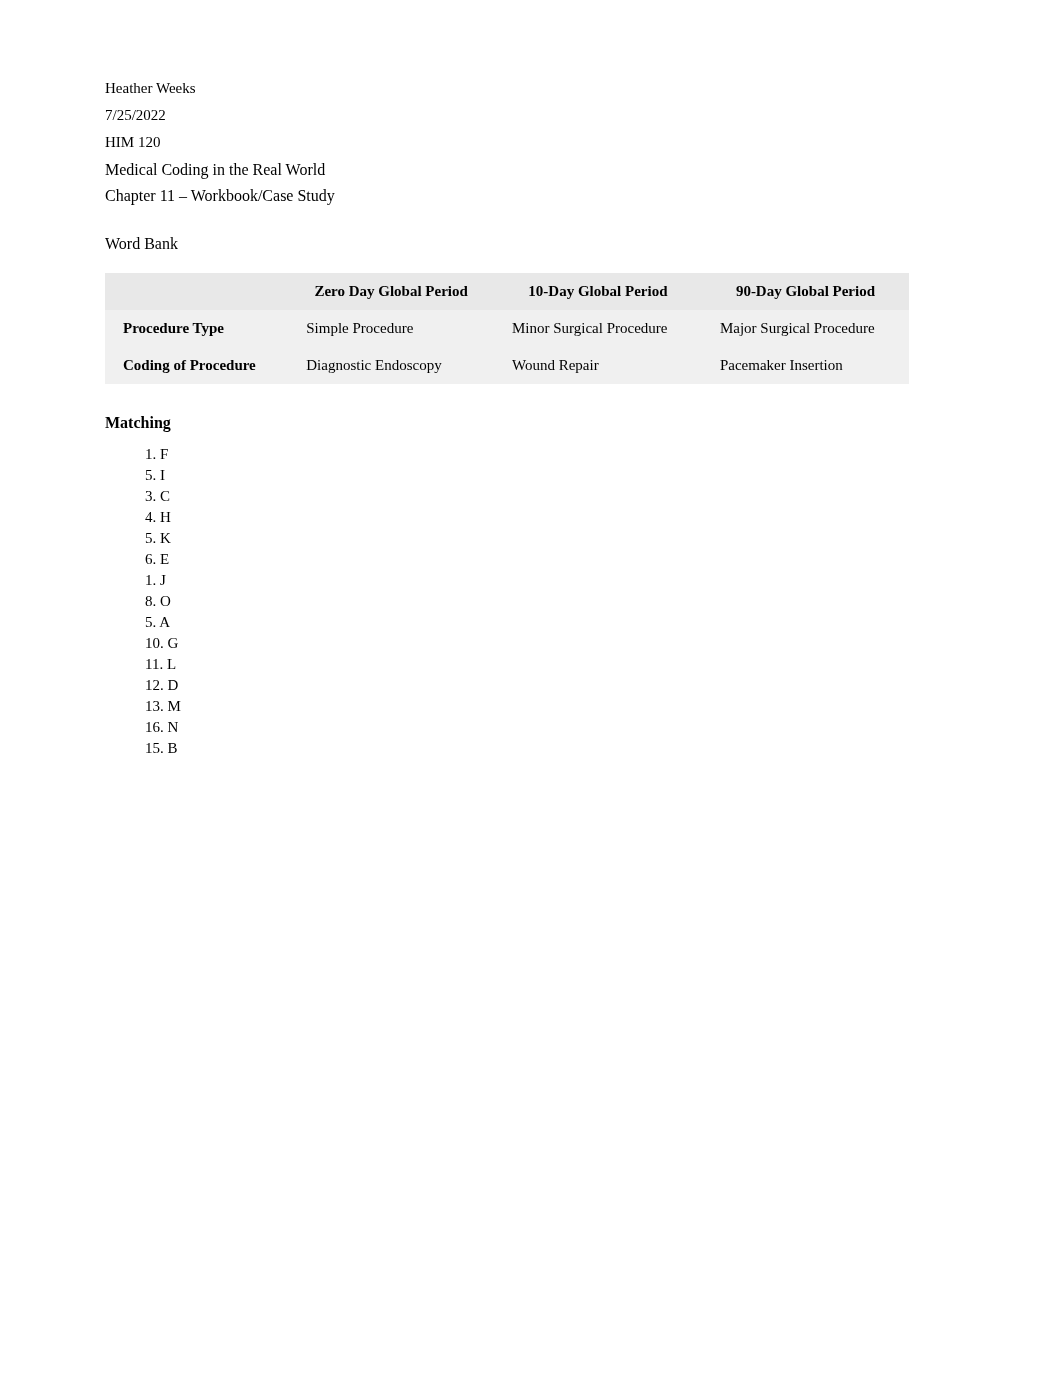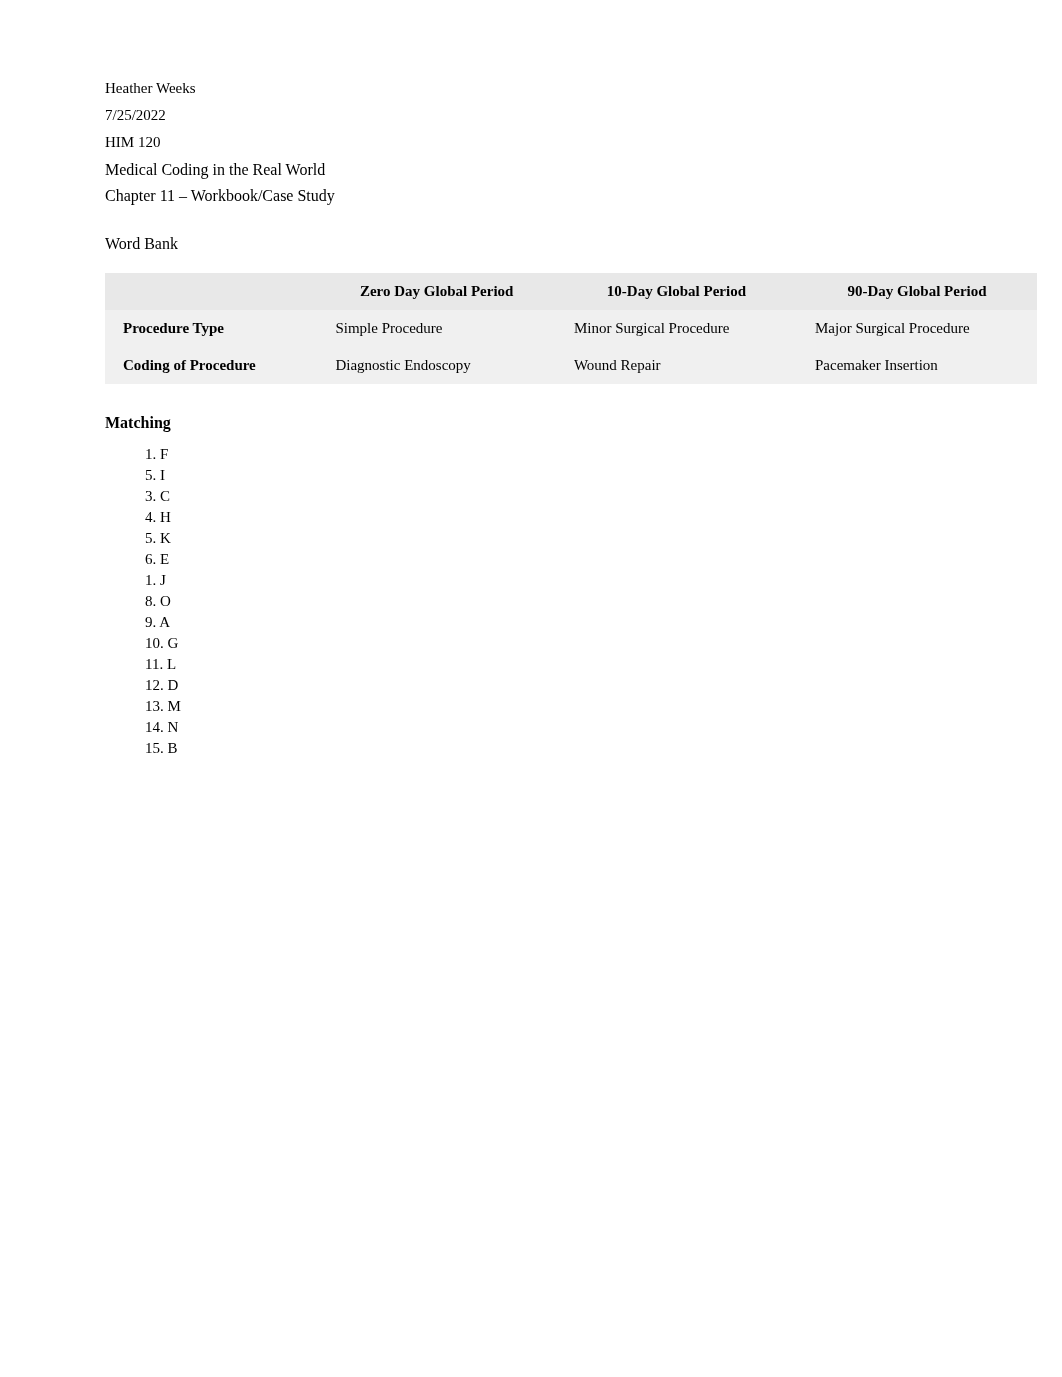--- a/index.html
+++ b/index.html
@@ -28,21 +28,21 @@
     .section-gap {
       margin-top: 30px;
     }
     .word-bank-label {
       font-weight: normal;
       font-size: 16px;
       margin-bottom: 20px;
     }
     table.word-bank-table {
       border-collapse: collapse;
-      width: 932px;
+      width: 804px;
       margin-top: 16px;
     }
     table.word-bank-table td, table.word-bank-table th {
       padding: 10px 18px;
       vertical-align: top;
       font-size: 15px;
     }
     table.word-bank-table thead tr {
       background-color: #e8e8e8;
     }
@@ -114,21 +114,21 @@
   <div class="matching-label">Matching</div>
   <ul class="matching-list" id="matching-list">
   <li>1.  F</li>
       <li>5.  I</li>
       <li>3.  C</li>
       <li>4.  H</li>
       <li>5.  K</li>
       <li>6.  E</li>
       <li>1.  J</li>
       <li>8.  O</li>
-      <li>9.  A</li>
+      <li>5.  A</li>
       <li>10.  G</li>
       <li>11.  L</li>
       <li>12.  D</li>
       <li>13.  M</li>
-      <li>14.  N</li>
+      <li>16.  N</li>
       <li>15.  B</li>
     </ul>
 </div>
 
 </body></html>

